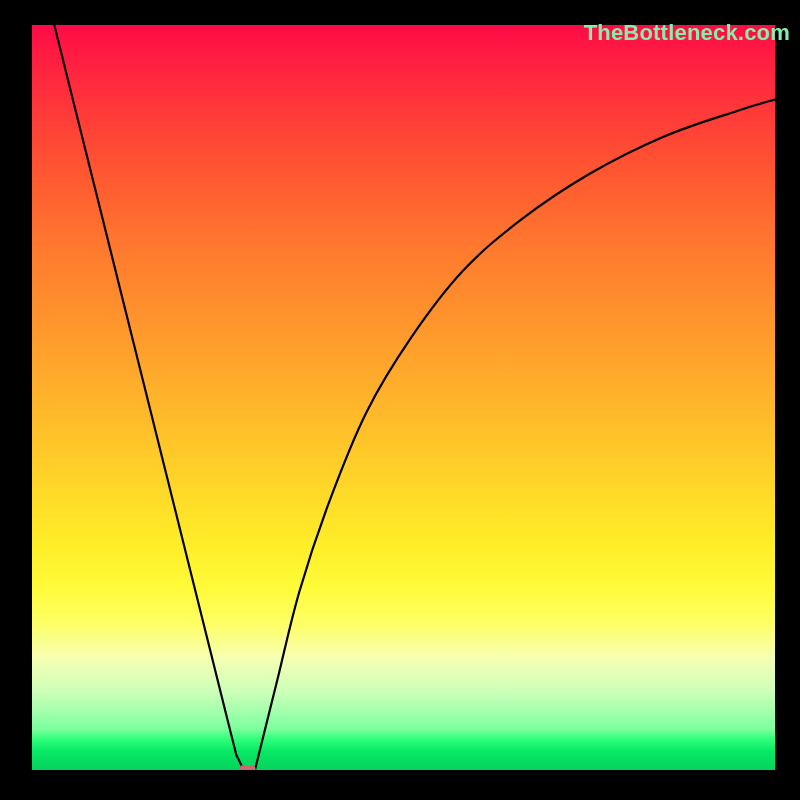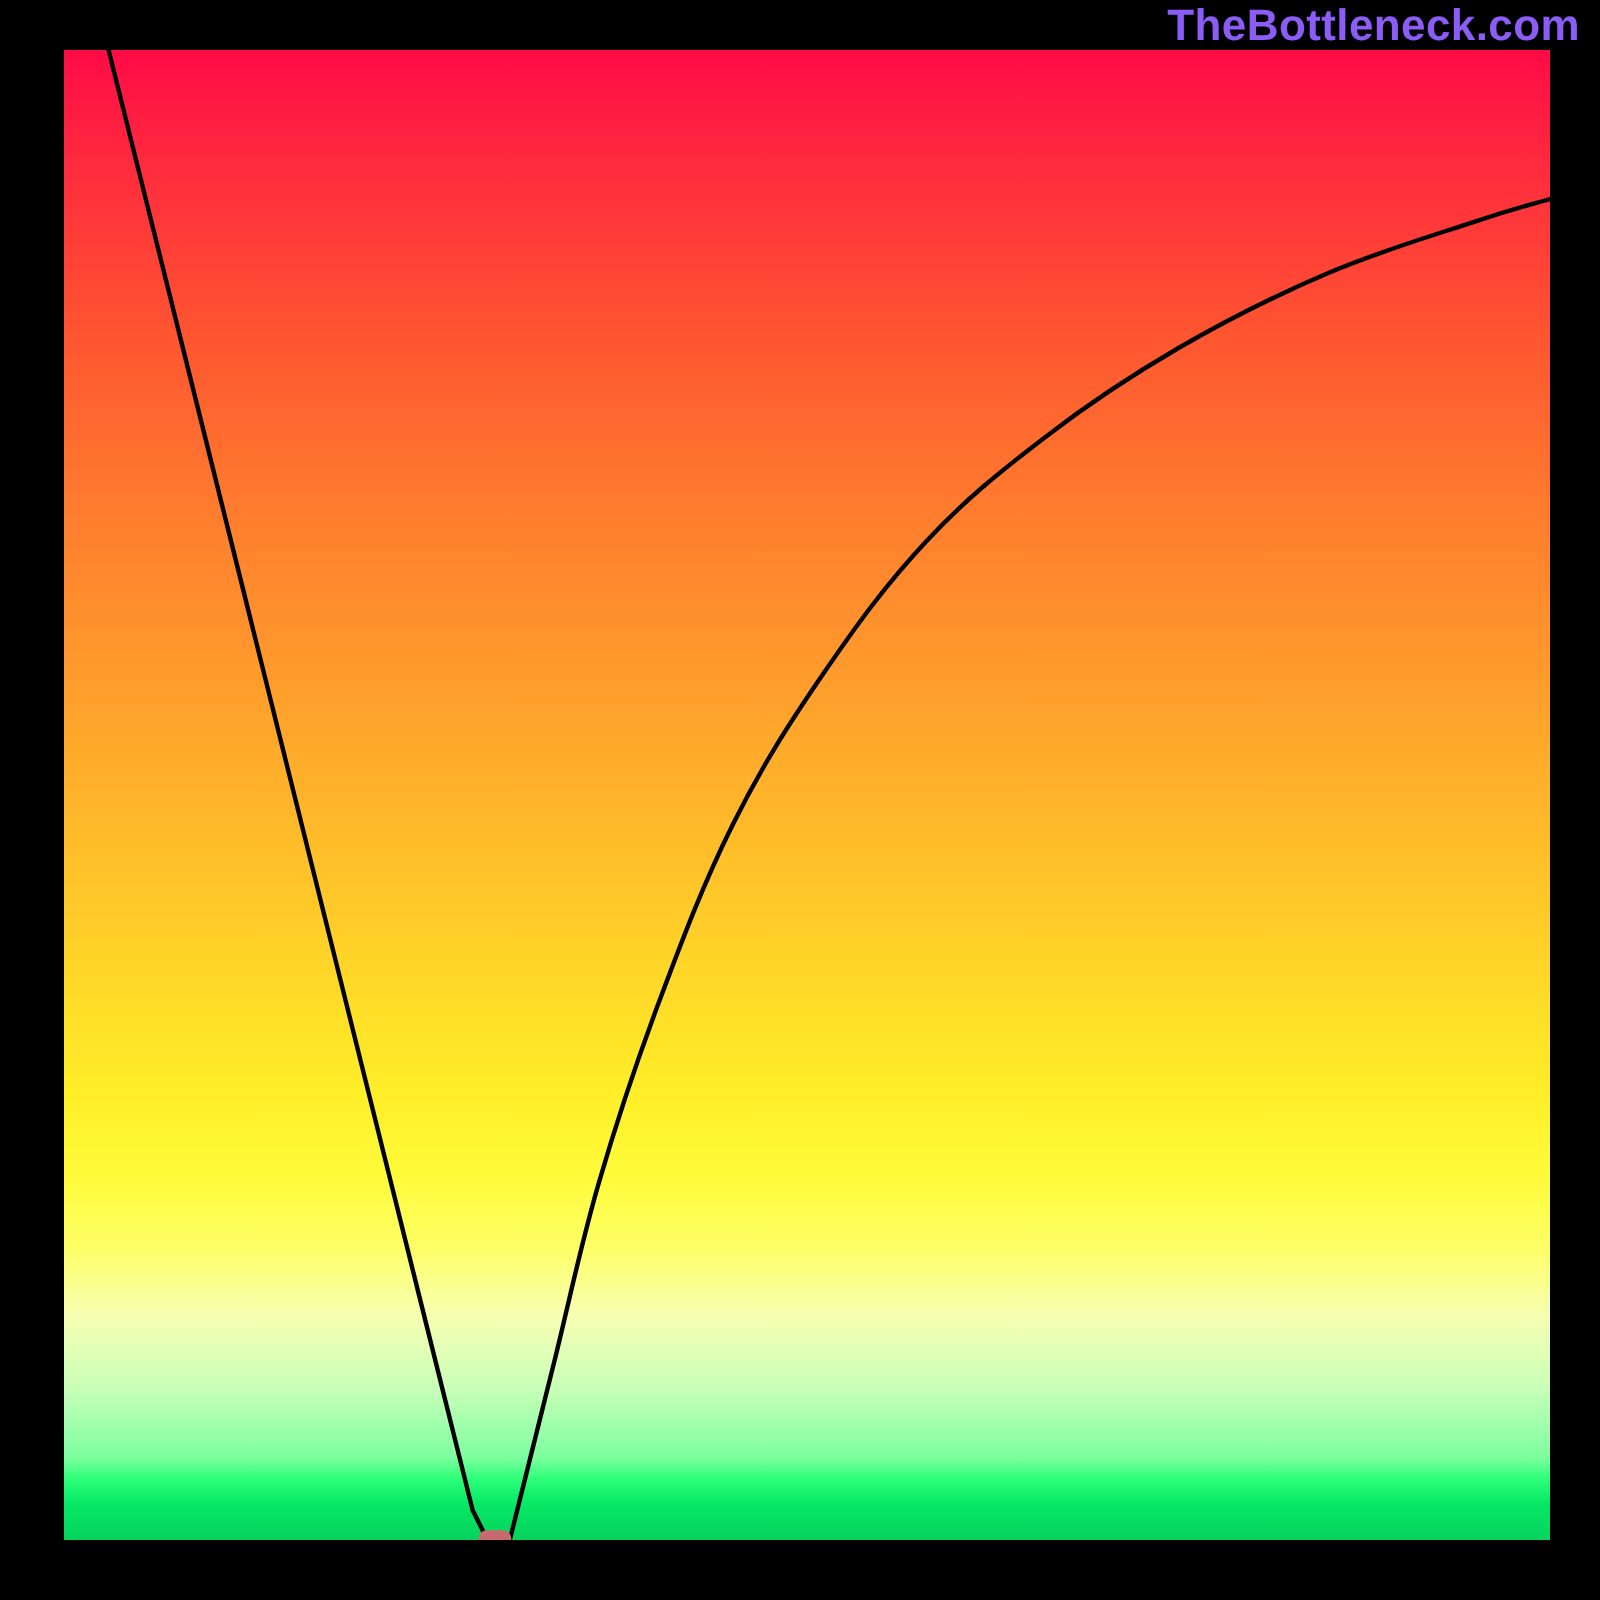--- a/index.html
+++ b/index.html
@@ -12,23 +12,23 @@
     font-family: Arial, Helvetica, sans-serif;
   }
   .frame {
     position: relative;
     width: 800px;
     height: 800px;
     background: #000;
   }
   .watermark {
     position: absolute;
-    top: 0;
+    top: 20px;
     right: 10px;
-    color: #8b5cf6;
+    color: #86efac;
     font-size: 22px;
     font-weight: 600;
     letter-spacing: 0.2px;
     z-index: 5;
   }
   .plot-area {
     position: absolute;
     left: 32px;
     top: 25px;
     width: 743px;

